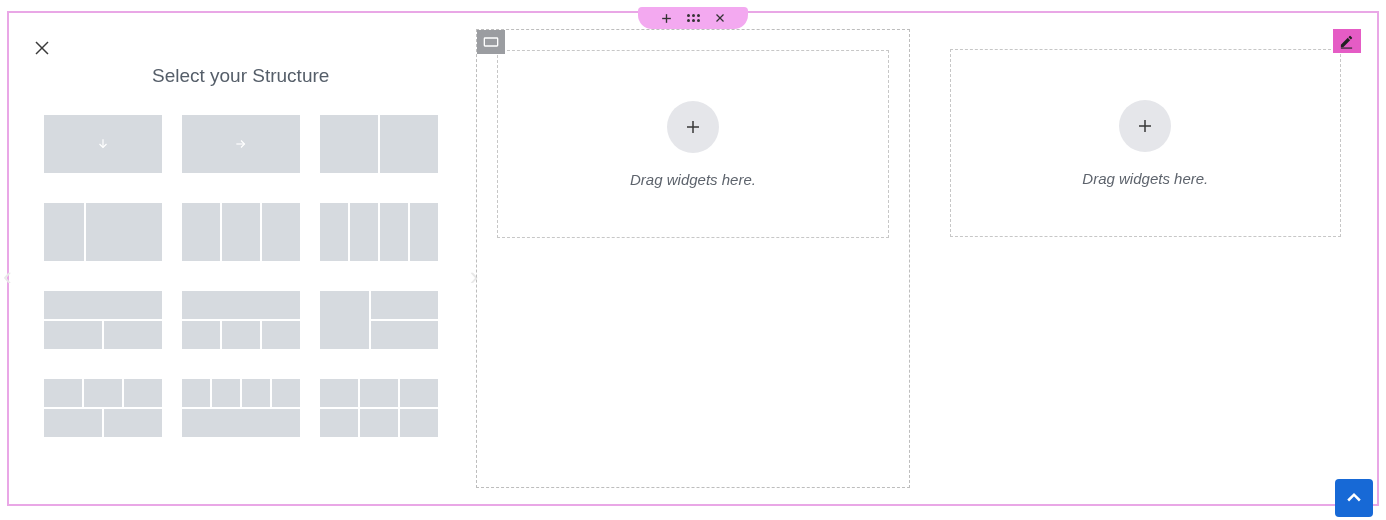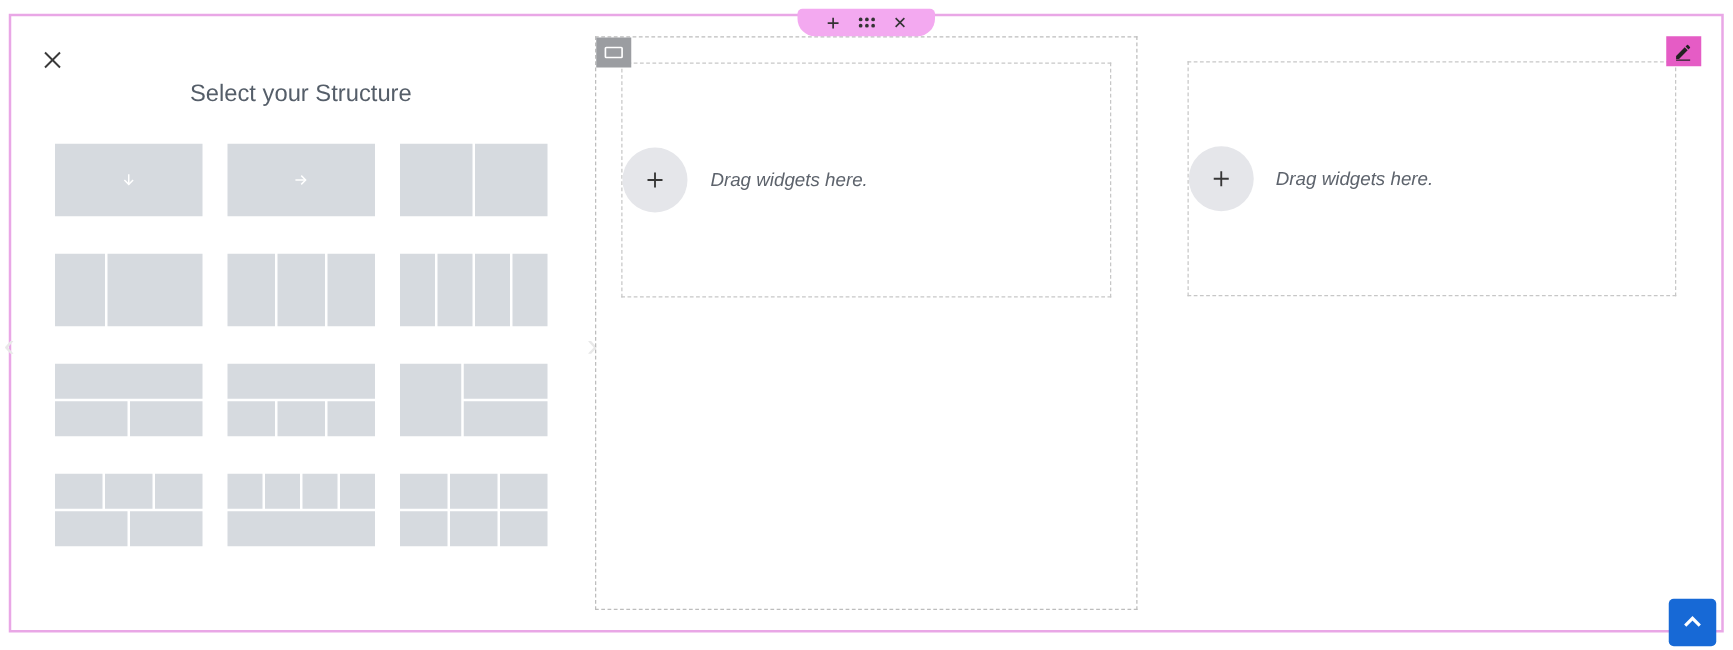--- a/index.html
+++ b/index.html
@@ -131,21 +131,23 @@
     z-index:5;
   }
   .chip.left { left: 0px; background:#9b9da1; }
   .chip.right { right: 0px; background:#e55cc5; }
 
   .dropzone {
     margin: 20px;
     height: 188px;
     border: 1px dashed #c7c7c7;
     display:flex;
+    flex-direction:column;
     align-items:center;
+    justify-content:center;
     gap: 18px;
   }
   .plus-circle {
     width: 52px; height:52px;
     border-radius:50%;
     background:#e5e6ea;
     display:flex; align-items:center; justify-content:center;
     cursor:pointer;
   }
   .plus-circle svg { stroke:#373737; stroke-width:2; }

